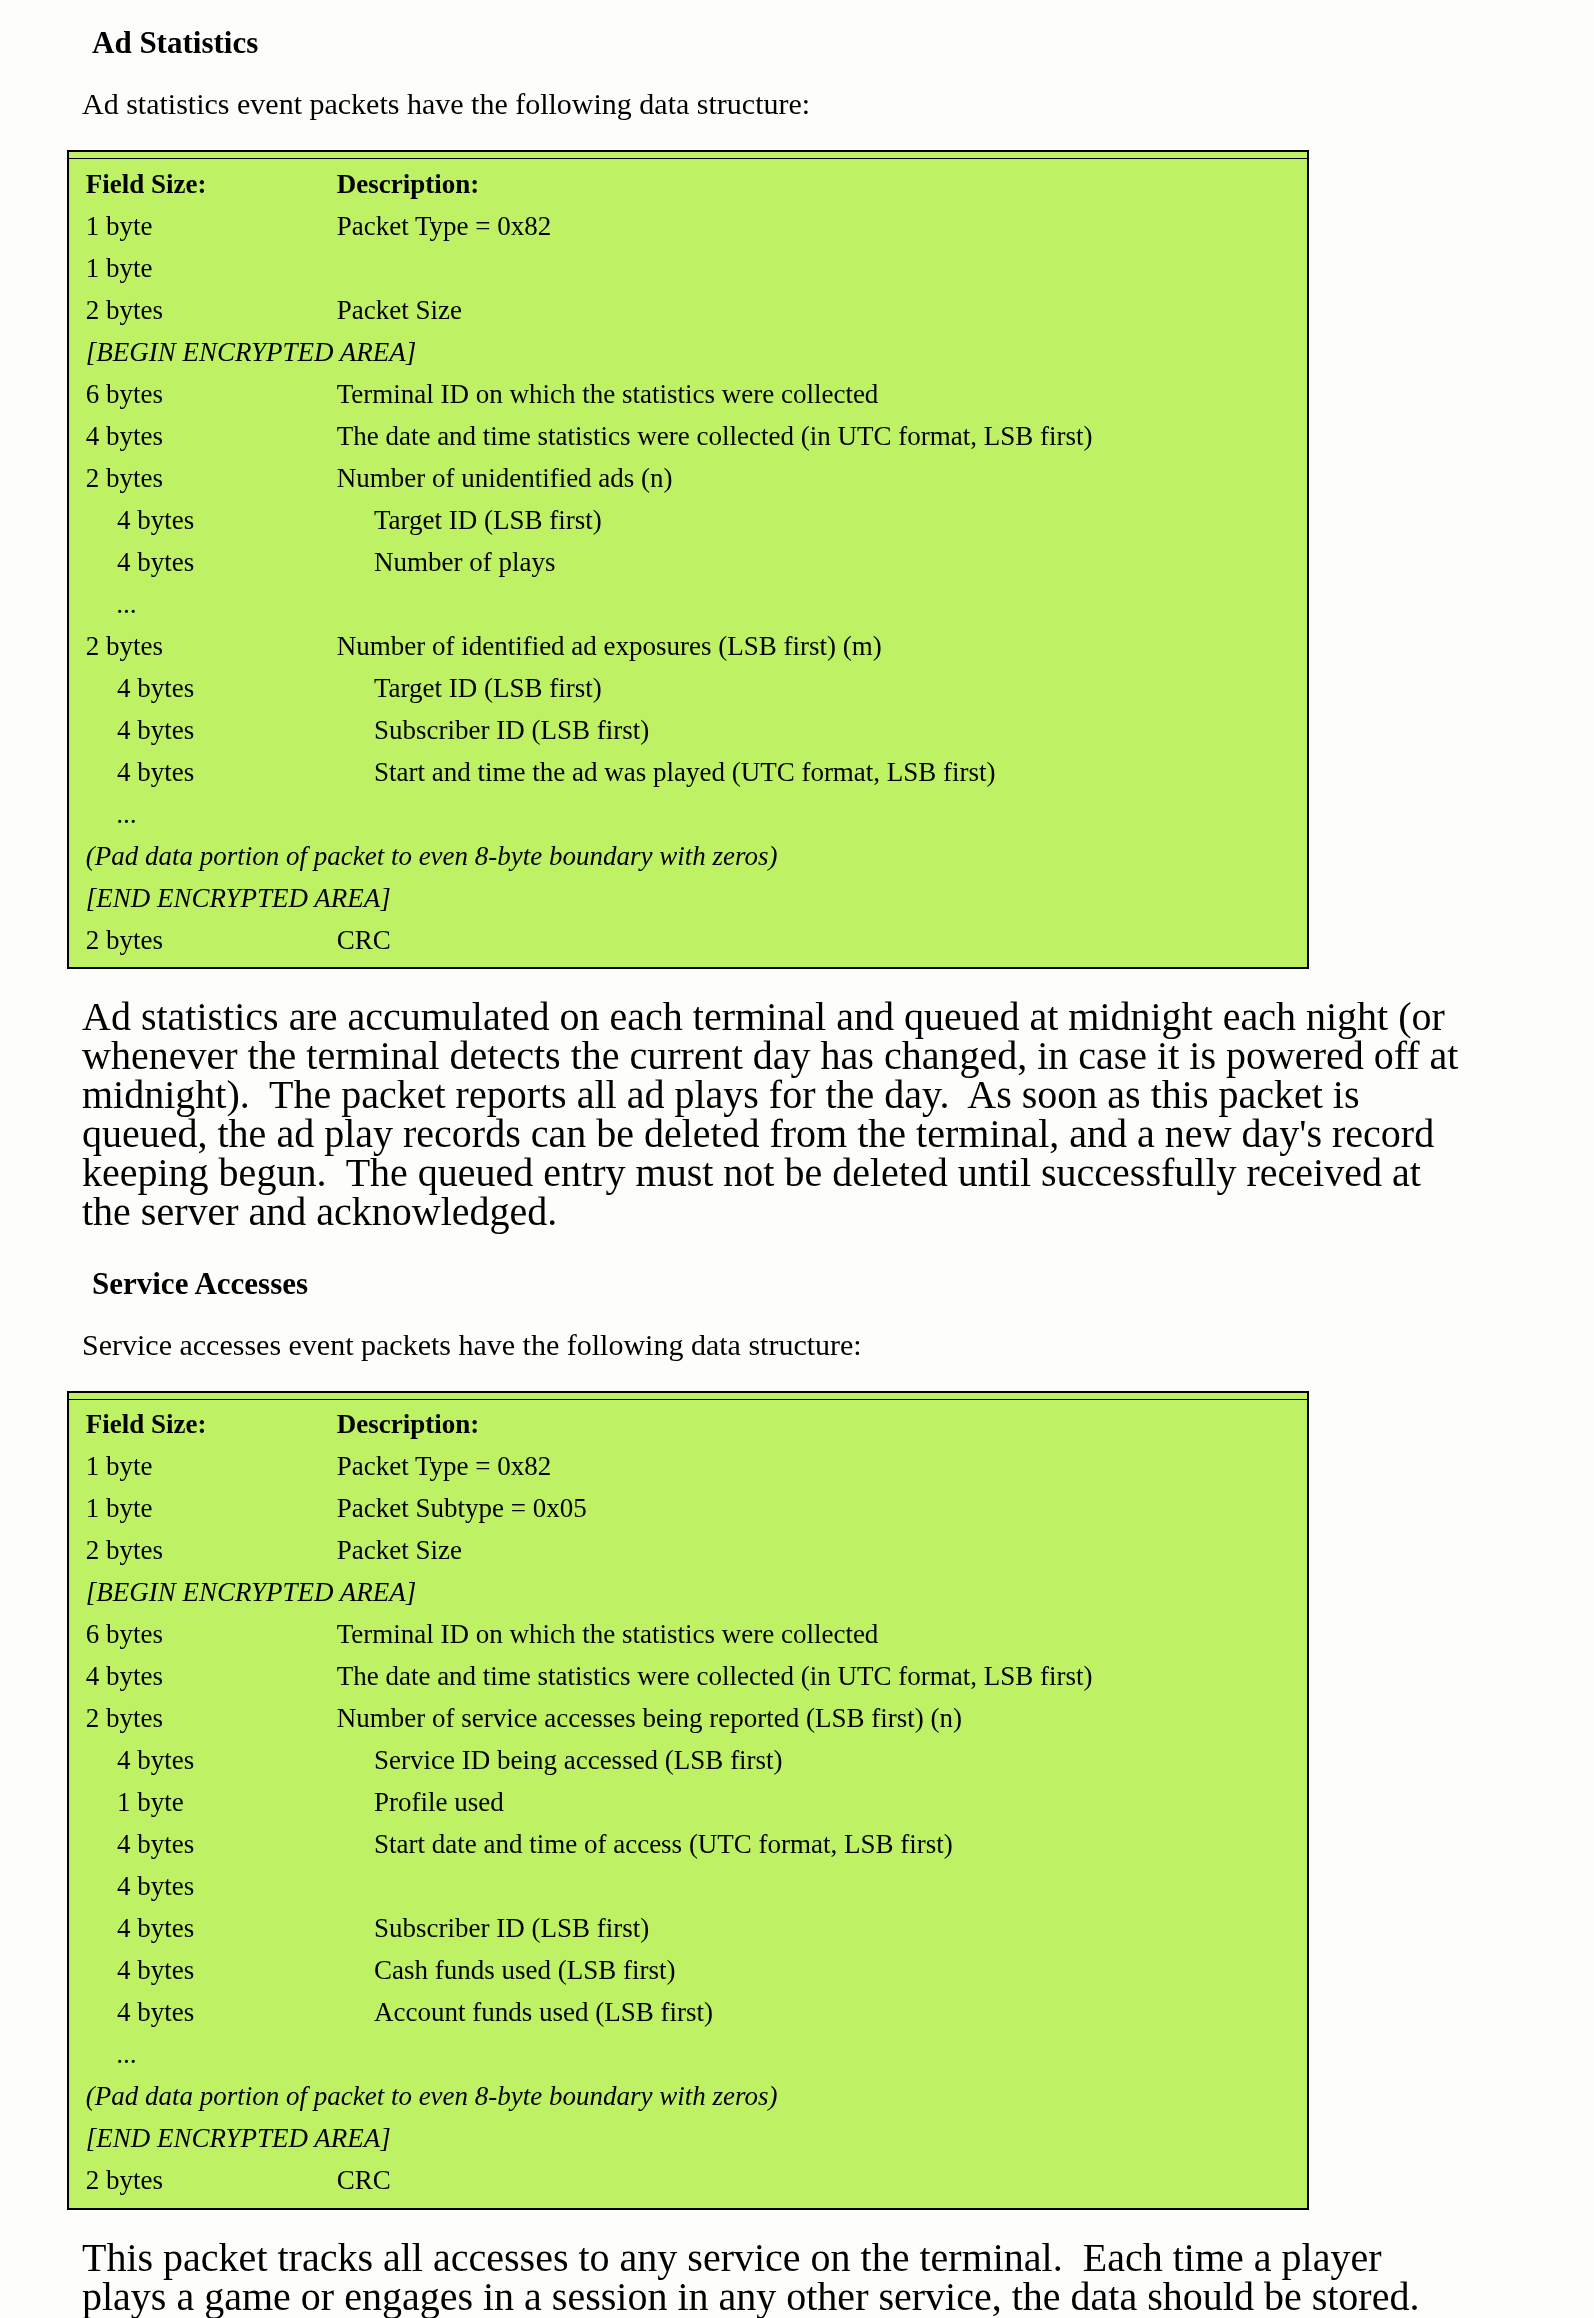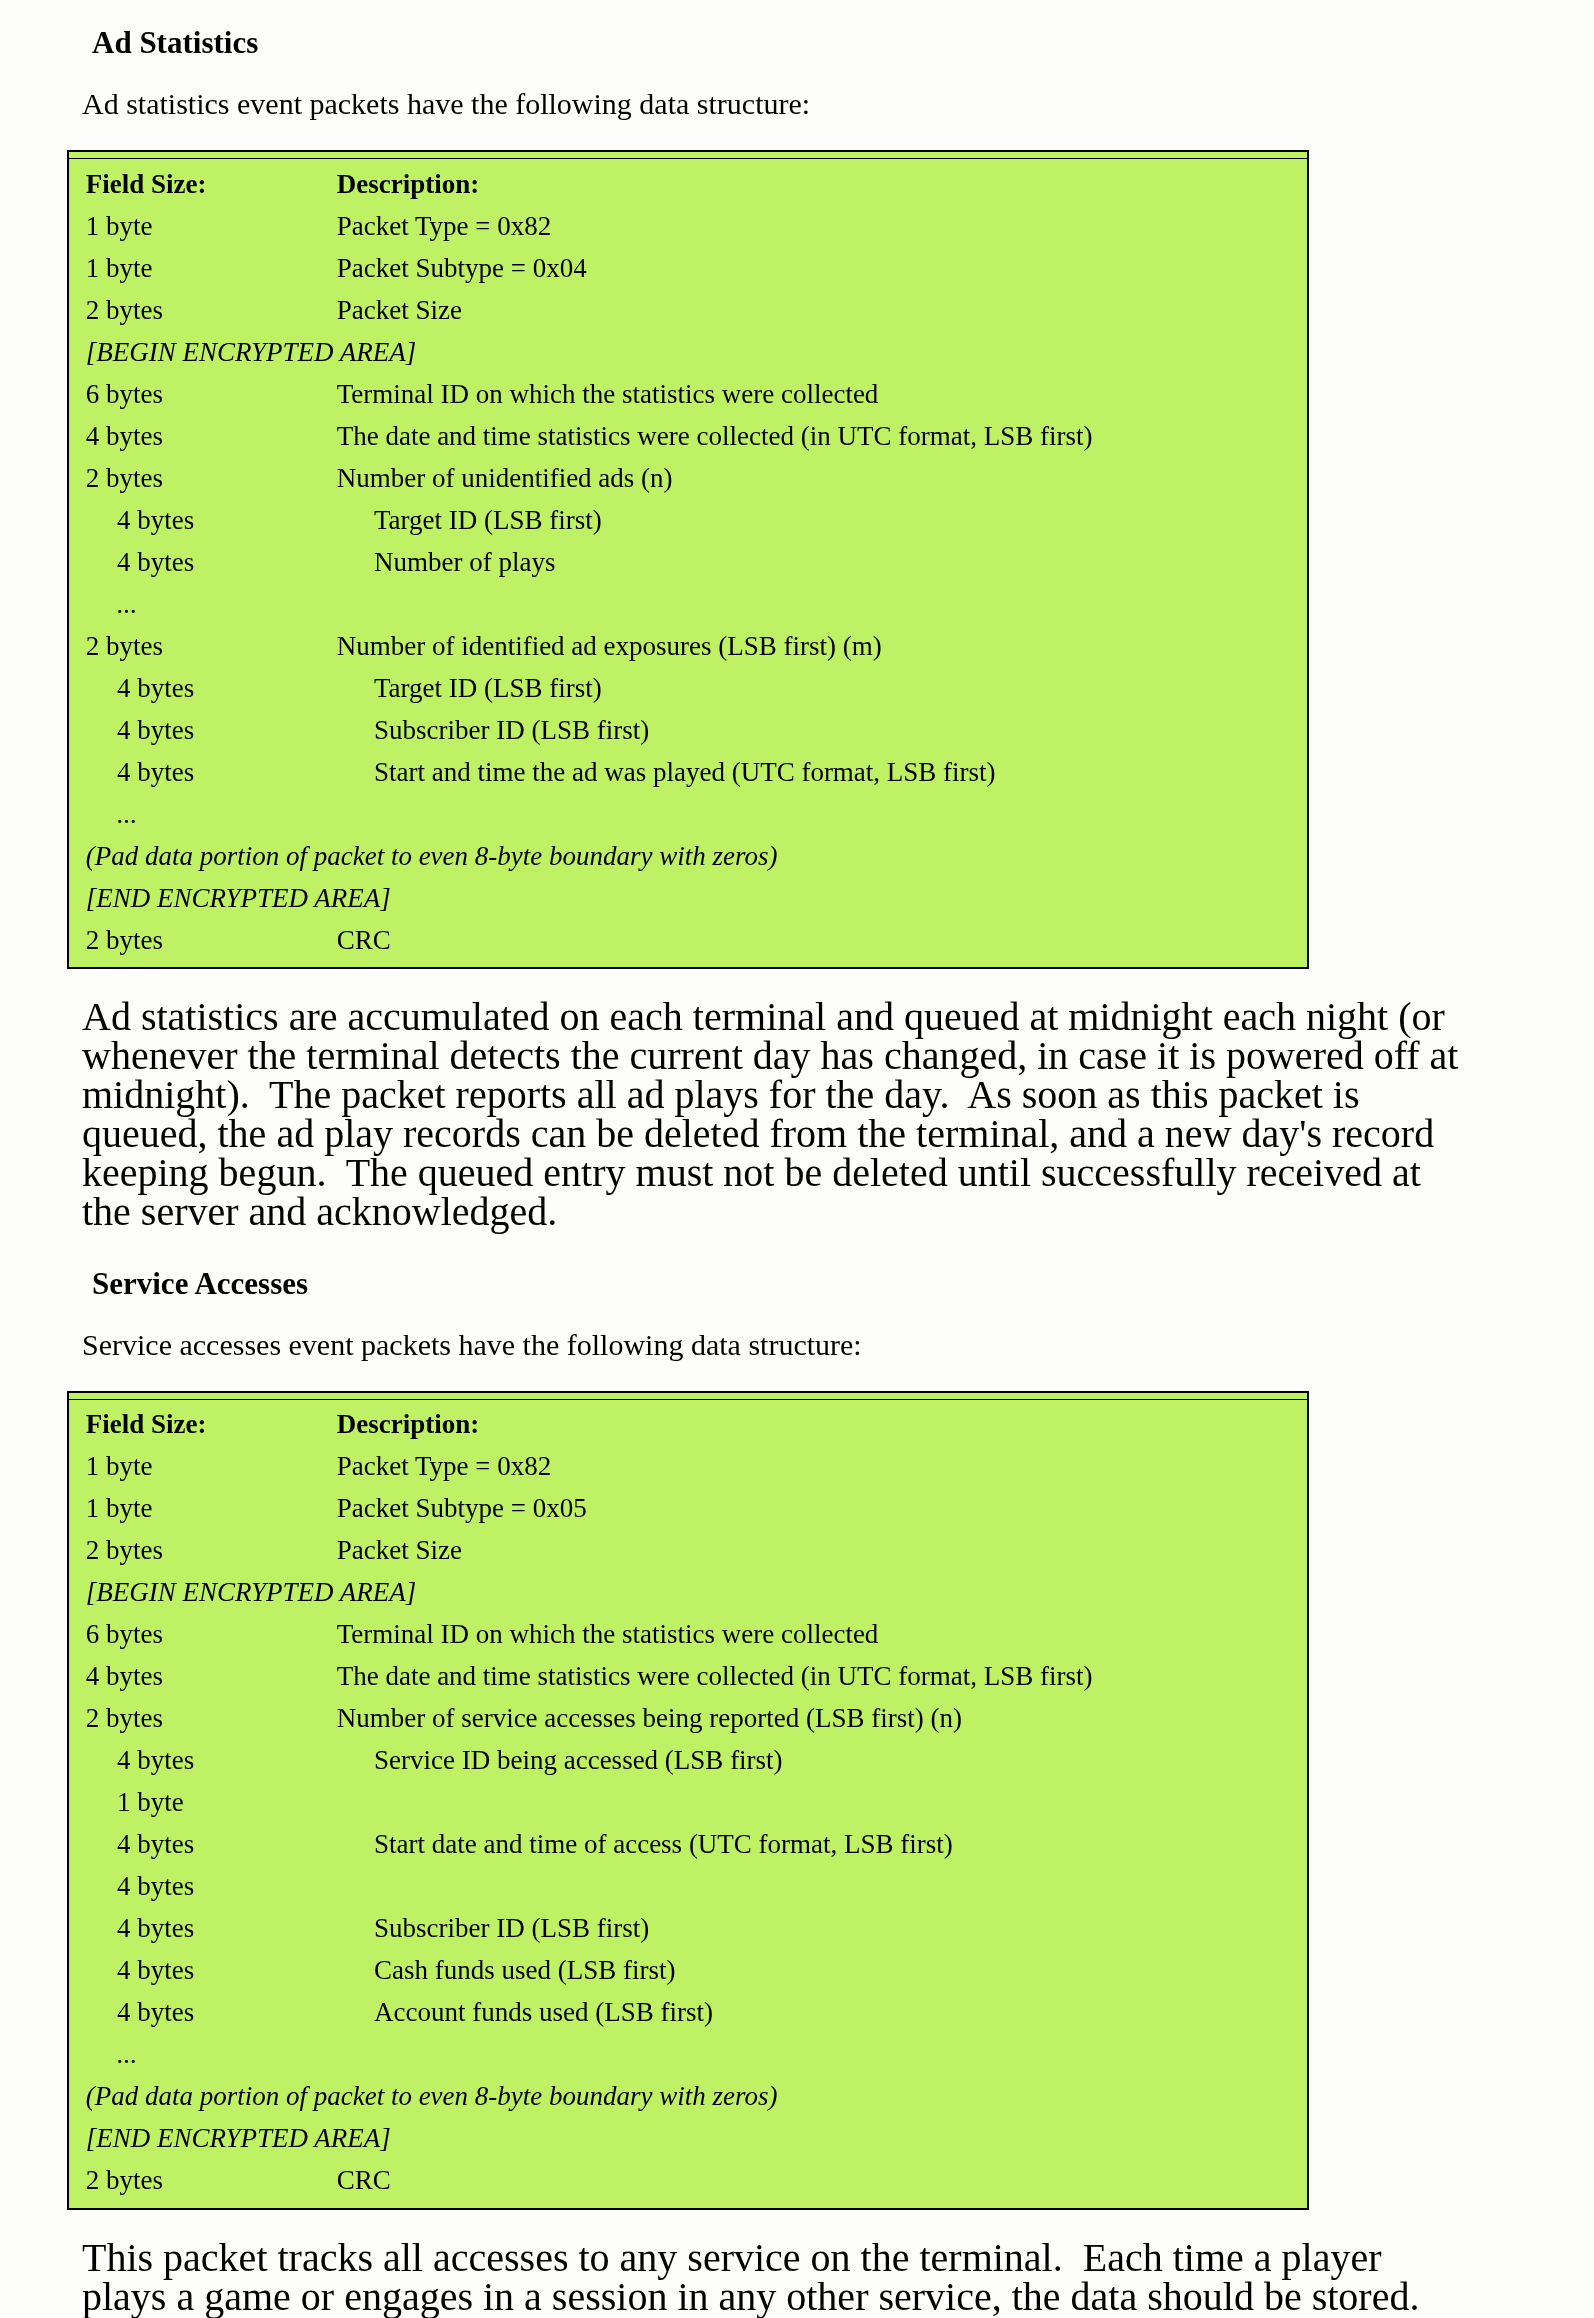--- a/index.html
+++ b/index.html
@@ -73,21 +73,20 @@
       <div class="trow bold">
         <div class="cell size">Field Size:</div>
         <div class="cell desc">Description:</div>
       </div>
       <div class="trow">
         <div class="cell size">1 byte</div>
         <div class="cell desc">Packet Type = 0x82</div>
       </div>
       <div class="trow">
         <div class="cell size">1 byte</div>
-        <div class="cell desc">Packet Subtype = 0x04</div>
       </div>
       <div class="trow">
         <div class="cell size">2 bytes</div>
         <div class="cell desc">Packet Size</div>
       </div>
       <div class="trow">
         <div class="cell fullspan">[BEGIN ENCRYPTED AREA]</div>
       </div>
       <div class="trow">
         <div class="cell size">6 bytes</div>
@@ -180,20 +179,21 @@
       <div class="trow">
         <div class="cell size">2 bytes</div>
         <div class="cell desc">Number of service accesses being reported (LSB first) (n)</div>
       </div>
       <div class="trow indent">
         <div class="cell size">4 bytes</div>
         <div class="cell desc">Service ID being accessed (LSB first)</div>
       </div>
       <div class="trow indent">
         <div class="cell size">1 byte</div>
+        <div class="cell desc">Profile used</div>
       </div>
       <div class="trow indent">
         <div class="cell size">4 bytes</div>
         <div class="cell desc">Start date and time of access (UTC format, LSB first)</div>
       </div>
       <div class="trow indent">
         <div class="cell size">4 bytes</div>
       </div>
       <div class="trow indent">
         <div class="cell size">4 bytes</div>

